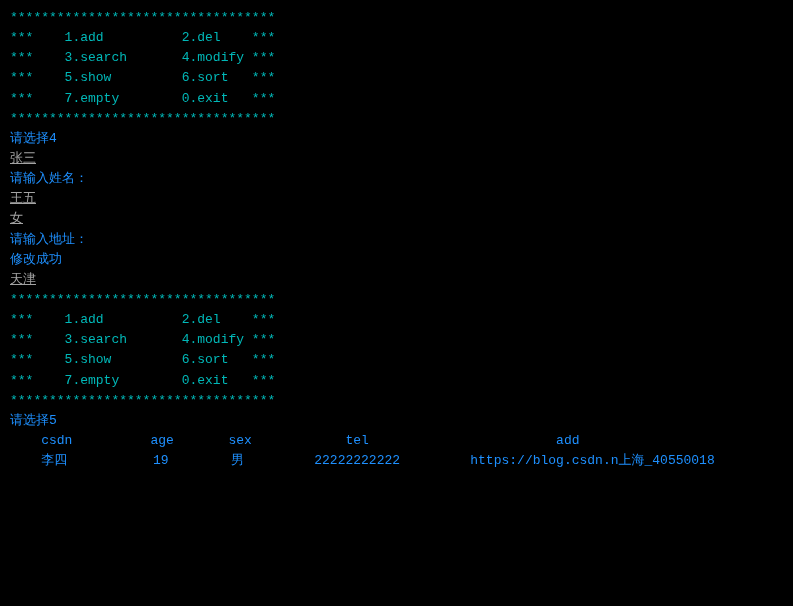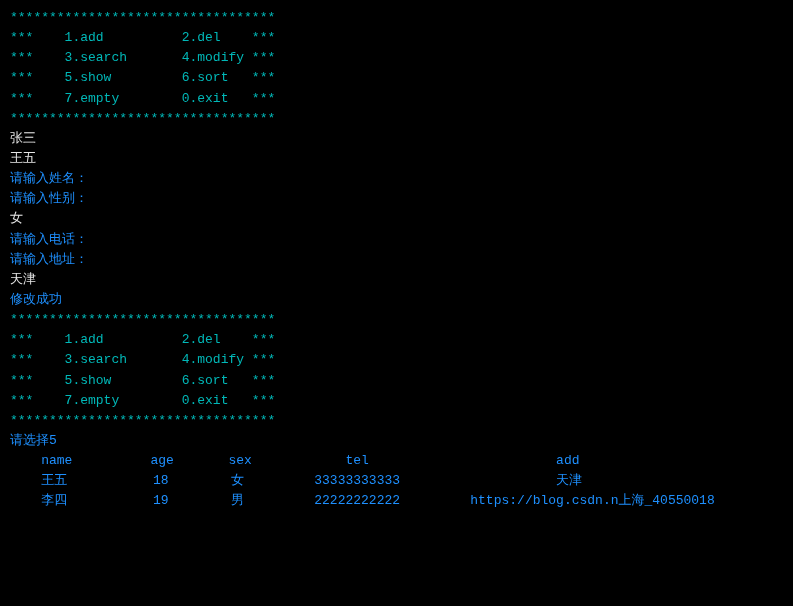--- a/index.html
+++ b/index.html
@@ -32,47 +32,46 @@
 
     .color-cyan {
       color: #00b8b8;
     }
 
     .color-blue {
       color: #1e90ff;
     }
 
     .color-default {
-      color: #e5e5e5;
+      color: #a3a3a3;
+      text-decoration: underline;
     }
   </style>
 </head>
 <body>
 
 <div class="terminal">
   <div id="lines-container">
       <span class="line color-cyan">**********************************</span>
       <span class="line color-cyan">***    1.add          2.del    ***</span>
       <span class="line color-cyan">***    3.search       4.modify ***</span>
       <span class="line color-cyan">***    5.show         6.sort   ***</span>
       <span class="line color-cyan">***    7.empty        0.exit   ***</span>
       <span class="line color-cyan">**********************************</span>
+      <span class="line color-blue">请选择4</span>
       <span class="line color-default">张三</span>
+      <span class="line color-blue">请输入姓名：</span>
       <span class="line color-default">王五</span>
-      <span class="line color-blue">请输入姓名：</span>
-      <span class="line color-blue">请输入性别：</span>
       <span class="line color-default">女</span>
-      <span class="line color-blue">请输入电话：</span>
       <span class="line color-blue">请输入地址：</span>
+      <span class="line color-blue">修改成功</span>
       <span class="line color-default">天津</span>
-      <span class="line color-blue">修改成功</span>
       <span class="line color-cyan">**********************************</span>
       <span class="line color-cyan">***    1.add          2.del    ***</span>
       <span class="line color-cyan">***    3.search       4.modify ***</span>
       <span class="line color-cyan">***    5.show         6.sort   ***</span>
       <span class="line color-cyan">***    7.empty        0.exit   ***</span>
       <span class="line color-cyan">**********************************</span>
       <span class="line color-blue">请选择5</span>
-      <span class="line color-blue">    name          age       sex            tel                        add</span>
-      <span class="line color-blue">    王五           18        女         33333333333                    天津</span>
+      <span class="line color-blue">    csdn          age       sex            tel                        add</span>
       <span class="line color-blue">    李四           19        男         22222222222         https://blog.csdn.n上海_40550018</span>
     </div>
 </div>
 
 </body></html>

